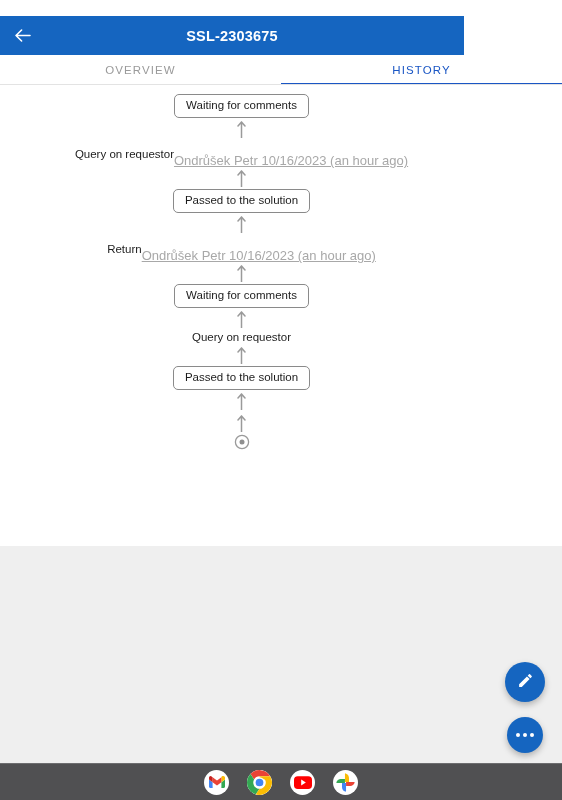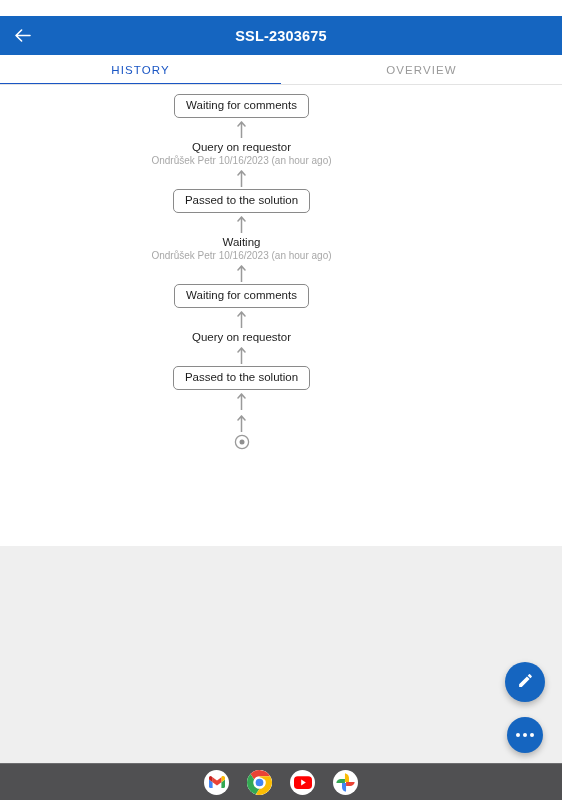--- a/index.html
+++ b/index.html
@@ -9,21 +9,21 @@
     background:#ffffff;
     overflow:hidden;
   }
   #root { position:relative; width:562px; height:800px; background:#ffffff; }
 
   
   .top-strip { position:absolute; top:0; left:0; width:562px; height:16px; background:#ffffff; }
 
   
   .appbar {
-    position:absolute; top:16px; left:0; width:562px; height:39px;
+    position:absolute; top:16px; left:0; width:464px; height:39px;
     background:#1565C0; display:flex; align-items:center;
   }
   .back-btn {
     width:44px; height:39px; display:flex; align-items:center; justify-content:center;
     cursor:pointer;
   }
   .back-btn svg { display:block; }
   .appbar-title {
     position:absolute; left:0; right:0; text-align:center;
     color:#ffffff; font-size:14.5px; font-weight:bold; letter-spacing:.2px;
@@ -60,26 +60,26 @@
   .chip {
     border:1px solid #8a8a8a; border-radius:5px;
     padding:4px 11px 5px;
     font-size:11.5px; color:#1c1c1c; background:#fff;
     line-height:13px; cursor:pointer; white-space:nowrap;
   }
   .arrow {
     width:14px; height:22px; display:flex; align-items:center; justify-content:center;
   }
   .arrow svg { display:block; }
-  .event { display:flex; flex-direction:column; align-items:center; }
+  .event { display:flex; flex-direction:row; align-items:center; }
   .event-title {
     font-size:11.5px; color:#1c1c1c; line-height:14px; white-space:nowrap;
   }
   .event-meta {
-    font-size:10px; color:#a8a8a8; line-height:12px; white-space:nowrap; margin-top:1px;
+    font-size:13px; color:#a8a8a8; line-height:12px; white-space:nowrap; margin-top:15px;text-decoration:underline;
   }
   .start-node { width:16px; height:16px; margin-top:0px; }
 
   
   .grey-panel {
     position:absolute; top:546px; left:0; width:562px; height:217px;
     background:#efefef;
   }
 
   
@@ -119,22 +119,22 @@
       <span>
         <svg width="17" height="15" viewBox="0 0 17 15" fill="none">
           <path d="M16 7.5H2M2 7.5L7.6 2M2 7.5L7.6 13" stroke="#ffffff" stroke-width="1.6" stroke-linecap="round" stroke-linejoin="round"></path>
         </svg>
       </span>
     </div>
     <div class="appbar-title">SSL-2303675</div>
   </div>
 
   <div class="tabbar">
+    <div class="tab">OVERVIEW</div>
     <div class="tab active">HISTORY</div>
-    <div class="tab">OVERVIEW</div>
   </div>
   <div class="tabbar-divider"></div>
 
   <div class="content">
     <div class="timeline">
 
       <div class="chip">Waiting for comments</div>
 
       <div class="arrow">
         <svg width="9" height="17" viewBox="0 0 9 17">
@@ -155,21 +155,21 @@
 
       <div class="chip">Passed to the solution</div>
 
       <div class="arrow">
         <svg width="9" height="17" viewBox="0 0 9 17">
             <path d="M4.5 17V2M4.5 1L8 5M4.5 1L1 5" stroke="#9a9a9a" stroke-width="1.5" fill="none" stroke-linecap="round"></path>
           </svg>
       </div>
 
       <div class="event">
-        <div class="event-title">Waiting</div>
+        <div class="event-title">Return</div>
         <div class="event-meta">Ondrůšek Petr 10/16/2023 (an hour ago)</div>
       </div>
 
       <div class="arrow">
         <svg width="9" height="17" viewBox="0 0 9 17">
             <path d="M4.5 17V2M4.5 1L8 5M4.5 1L1 5" stroke="#9a9a9a" stroke-width="1.5" fill="none" stroke-linecap="round"></path>
           </svg>
       </div>
 
       <div class="chip">Waiting for comments</div>

